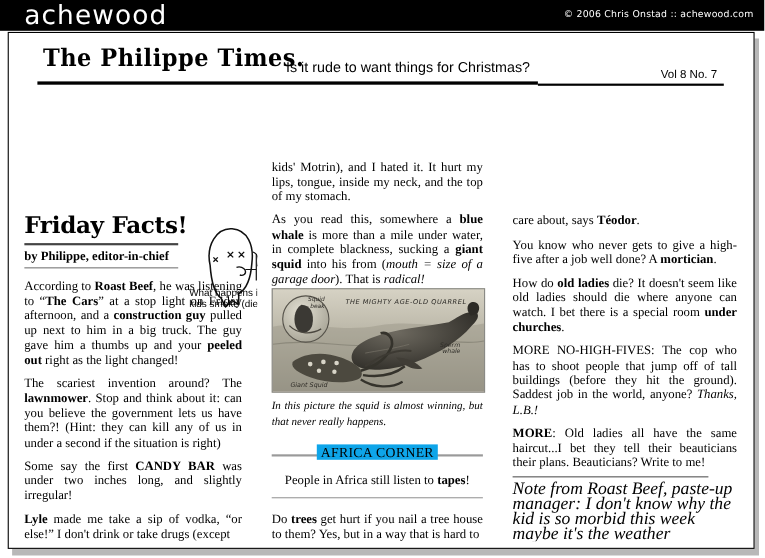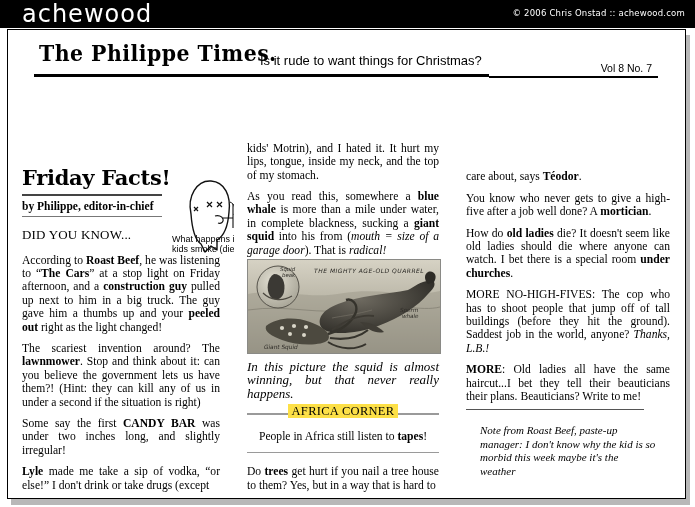--- a/index.html
+++ b/index.html
@@ -186,43 +186,43 @@
   #artwork {
     width: 192px; height: 93px;
     margin: 2px 0 6px 0;
     border: 1px solid #8a8a86;
     background: #c6c2b4;
     position: relative;
     overflow: hidden;
   }
   #art-caption {
     font-style: italic;
-    font-size: 13px;
+    font-size: 10px;
     line-height: 13.4px;
     text-align: justify;
-    margin: 0 0 4px 0;
+    margin: 0 0 14px 0;
   }
   .section-head {
     position: relative;
     text-align: center;
     font-size: 12.5px;
     letter-spacing: .3px;
     margin: 0 0 11px 0;
     height: 15px;
   }
   .section-head .sh-line {
     position: absolute;
     top: 9px; height: 1.5px;
     background: #9a9a9a;
     width: 100%;
     left: 0;
   }
   .section-head .sh-text {
     position: relative;
-    background: #fde047;
+    background: #0ea5e9;
     padding: 0 4px;
     z-index: 2;
   }
   #africa-line {
     width: 100%; height: 1.5px;
     background: #9a9a9a;
     margin: 4px 0 12px 0;
   }
   .center-line {
     text-align: center;
@@ -232,23 +232,23 @@
   }
 
   
   #note-rule {
     width: 178px; height: 1px;
     background: #555;
     margin: 6px 0 4px 0;
   }
   #note {
     font-style: italic;
-    font-size: 11px;
+    font-size: 16px;
     line-height: 13.4px;
-    margin: 14px;
+    margin: 0;
     text-align: left;
   }
 </style>
 </head>
 <body>
 
 <div id="topbar">
   <div id="logo">achewood</div>
   <div id="copyright">© 2006 Chris Onstad :: achewood.com</div>
 </div>
@@ -264,21 +264,20 @@
     <div id="rule-right"></div>
   </div>
 
   <div id="columns">
 
     <div class="col col-1" style="position:relative;">
       <div id="headline">Friday Facts!</div>
       <div id="headline-rule"></div>
       <div id="byline">by Philippe, editor-in-chief</div>
       <div id="byline-rule"></div>
-      <div id="didyouknow">DID YOU KNOW...</div>
 
       <svg id="doodle" viewBox="0 0 62 86">
         <path d="M14 40 C10 22, 20 6, 34 7 C48 8, 54 22, 52 38 C51 52, 47 62, 40 66 L40 76 L34 72 L28 78 L24 70 C18 66, 15 54, 14 40 Z" fill="none" stroke="#111" stroke-width="1.4" stroke-linejoin="round"></path>
         <path d="M17 37 L21 33 M17 33 L21 37" stroke="#111" stroke-width="1.2"></path>
         <path d="M30 33 L35 28 M30 28 L35 33" stroke="#111" stroke-width="1.2"></path>
         <path d="M40 33 L45 28 M40 28 L45 33" stroke="#111" stroke-width="1.2"></path>
         <path d="M38 42 C41 41, 45 42, 46 45 C47 48, 44 50, 41 49" fill="none" stroke="#111" stroke-width="1.2"></path>
         <path d="M46 44 L56 44 M56 30 L56 54" fill="none" stroke="#111" stroke-width="1.1"></path>
         <path d="M53 28 C58 30, 59 36, 57 41" fill="none" stroke="#111" stroke-width="1"></path>
       </svg>

